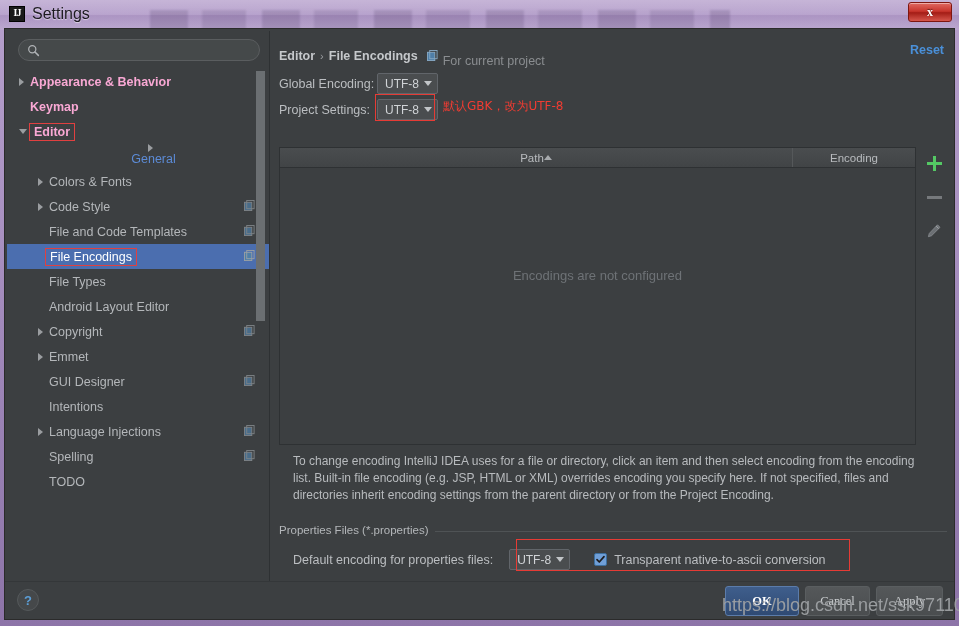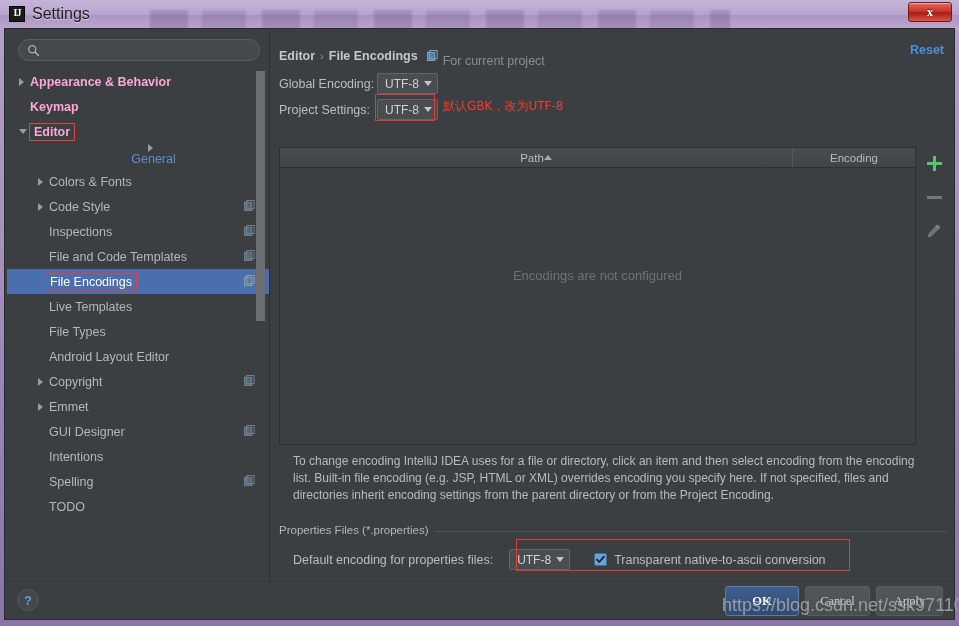--- a/index.html
+++ b/index.html
@@ -501,45 +501,33 @@
             <div class="tree-row" style="padding-left: 31px;">
               <span class="arrow"></span>
               <span class="tree-label">Code Style</span>
               <svg class="proj-icon" viewBox="0 0 12 12">
                 <rect x="0.5" y="2.5" width="8" height="9" fill="#4f7fa8" stroke="#9aa0a4" stroke-width="1"></rect>
                 <rect x="3" y="0.5" width="8" height="9" fill="none" stroke="#9aa0a4" stroke-width="1"></rect>
               </svg>
             </div>
             <div class="tree-row" style="padding-left: 31px;">
               <span class="arrow-spacer"></span>
-              <span class="tree-label">Inspections</span>
-              <svg class="proj-icon" viewBox="0 0 12 12">
-                <rect x="0.5" y="2.5" width="8" height="9" fill="#4f7fa8" stroke="#9aa0a4" stroke-width="1"></rect>
-                <rect x="3" y="0.5" width="8" height="9" fill="none" stroke="#9aa0a4" stroke-width="1"></rect>
-              </svg>
-            </div>
-            <div class="tree-row" style="padding-left: 31px;">
-              <span class="arrow-spacer"></span>
               <span class="tree-label">File and Code Templates</span>
               <svg class="proj-icon" viewBox="0 0 12 12">
                 <rect x="0.5" y="2.5" width="8" height="9" fill="#4f7fa8" stroke="#9aa0a4" stroke-width="1"></rect>
                 <rect x="3" y="0.5" width="8" height="9" fill="none" stroke="#9aa0a4" stroke-width="1"></rect>
               </svg>
             </div>
             <div class="tree-row sel" style="padding-left: 31px;">
               <span class="arrow-spacer"></span>
               <span class="tree-label boxed">File Encodings</span>
               <svg class="proj-icon" viewBox="0 0 12 12">
                 <rect x="0.5" y="2.5" width="8" height="9" fill="#4f7fa8" stroke="#9aa0a4" stroke-width="1"></rect>
                 <rect x="3" y="0.5" width="8" height="9" fill="none" stroke="#9aa0a4" stroke-width="1"></rect>
               </svg>
-            </div>
-            <div class="tree-row" style="padding-left: 31px;">
-              <span class="arrow-spacer"></span>
-              <span class="tree-label">Live Templates</span>
             </div>
             <div class="tree-row" style="padding-left: 31px;">
               <span class="arrow-spacer"></span>
               <span class="tree-label">File Types</span>
             </div>
             <div class="tree-row" style="padding-left: 31px;">
               <span class="arrow-spacer"></span>
               <span class="tree-label">Android Layout Editor</span>
             </div>
             <div class="tree-row" style="padding-left: 31px;">
@@ -558,20 +546,28 @@
               <span class="arrow-spacer"></span>
               <span class="tree-label">GUI Designer</span>
               <svg class="proj-icon" viewBox="0 0 12 12">
                 <rect x="0.5" y="2.5" width="8" height="9" fill="#4f7fa8" stroke="#9aa0a4" stroke-width="1"></rect>
                 <rect x="3" y="0.5" width="8" height="9" fill="none" stroke="#9aa0a4" stroke-width="1"></rect>
               </svg>
             </div>
             <div class="tree-row" style="padding-left: 31px;">
               <span class="arrow-spacer"></span>
               <span class="tree-label">Intentions</span>
+            </div>
+            <div class="tree-row" style="padding-left: 31px;">
+              <span class="arrow"></span>
+              <span class="tree-label">Language Injections</span>
+              <svg class="proj-icon" viewBox="0 0 12 12">
+                <rect x="0.5" y="2.5" width="8" height="9" fill="#4f7fa8" stroke="#9aa0a4" stroke-width="1"></rect>
+                <rect x="3" y="0.5" width="8" height="9" fill="none" stroke="#9aa0a4" stroke-width="1"></rect>
+              </svg>
             </div>
             <div class="tree-row" style="padding-left: 31px;">
               <span class="arrow-spacer"></span>
               <span class="tree-label">Spelling</span>
               <svg class="proj-icon" viewBox="0 0 12 12">
                 <rect x="0.5" y="2.5" width="8" height="9" fill="#4f7fa8" stroke="#9aa0a4" stroke-width="1"></rect>
                 <rect x="3" y="0.5" width="8" height="9" fill="none" stroke="#9aa0a4" stroke-width="1"></rect>
               </svg>
             </div>
             <div class="tree-row" style="padding-left: 31px;">

